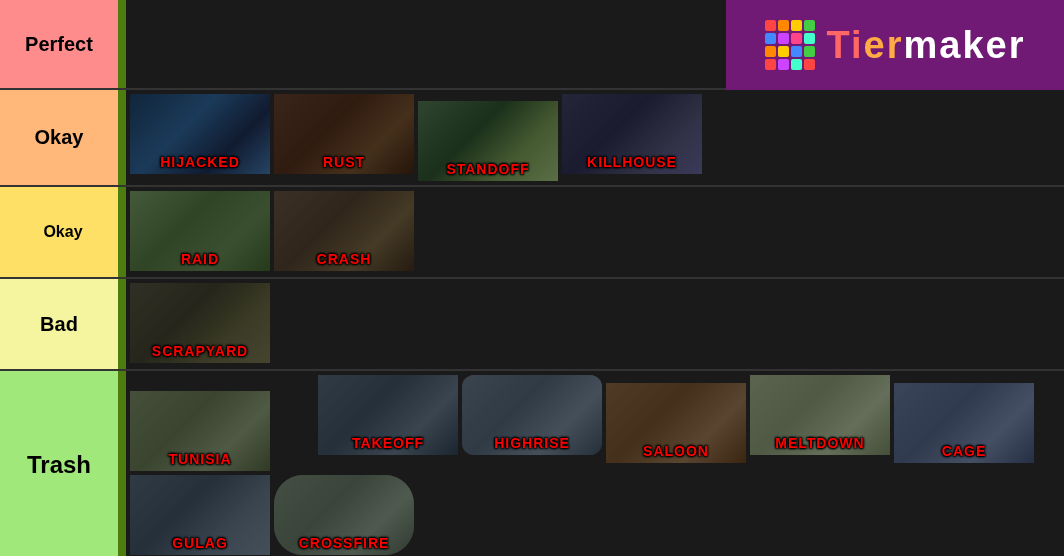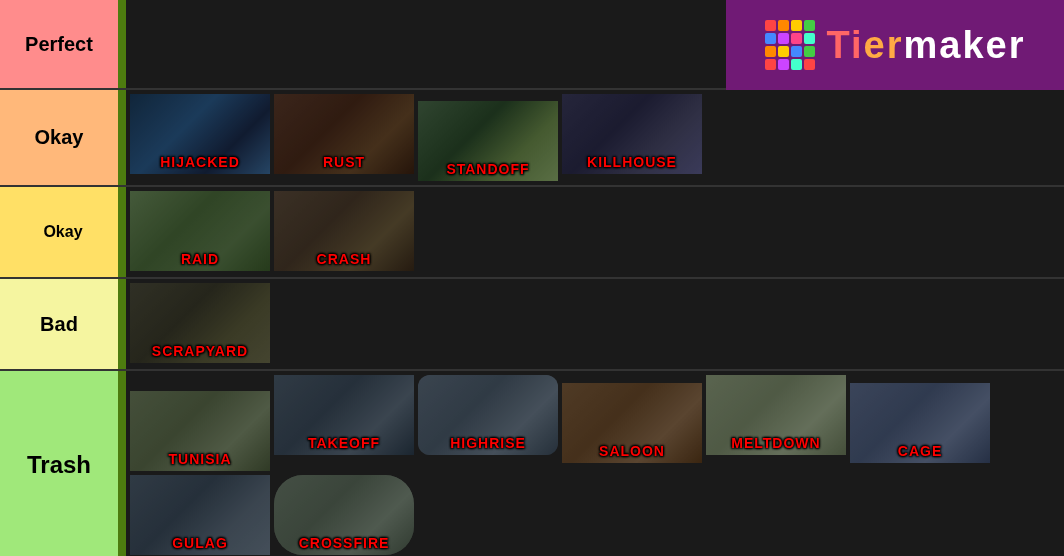--- a/index.html
+++ b/index.html
@@ -72,21 +72,21 @@
     .map-firing { background: linear-gradient(135deg, #3a2a1a 0%, #5a3a20 40%, #4a3020 70%, #2a1a0a 100%); }
     .map-summit { background: linear-gradient(135deg, #4a6a8a 0%, #2a4a6a 40%, #5a7a9a 60%, #8aaa9a 100%); }
     .map-hijacked { background: linear-gradient(135deg, #1a3a5a 0%, #2a5a8a 40%, #1a2a4a 70%, #3a6a9a 100%); }
     .map-rust { background: linear-gradient(135deg, #5a3a2a 0%, #4a2a1a 40%, #6a4a2a 70%, #3a2010 100%); }
     .map-standoff { background: linear-gradient(135deg, #4a6a4a 0%, #2a4a2a 40%, #6a8a4a 70%, #8aaa6a 100%); margin-top: 7px; }
     .map-killhouse { background: linear-gradient(135deg, #3a3a5a 0%, #2a2a4a 40%, #4a4a6a 70%, #5a5a8a 100%); }
     .map-raid { background: linear-gradient(135deg, #6a8a5a 0%, #4a6a3a 40%, #5a7a4a 70%, #3a5a2a 100%); }
     .map-crash { background: linear-gradient(135deg, #5a4a3a 0%, #4a3a2a 40%, #6a5a3a 70%, #3a2a1a 100%); }
     .map-scrapyard { background: linear-gradient(135deg, #4a4a3a 0%, #3a3a2a 40%, #5a5a3a 70%, #6a6a4a 100%); padding-left: 20px; }
     .map-tunisia { background: linear-gradient(135deg, #6a7a5a 0%, #5a6a4a 40%, #7a8a6a 70%, #4a5a3a 100%); margin-top: 16px; }
-    .map-takeoff { background: linear-gradient(135deg, #4a5a6a 0%, #3a4a5a 40%, #5a6a7a 70%, #2a3a4a 100%); }
+    .map-takeoff { background: linear-gradient(135deg, #4a5a6a 0%, #3a4a5a 40%, #5a6a7a 70%, #2a3a4a 100%); margin-left: 44px; }
     .map-highrise { background: linear-gradient(135deg, #5a6a7a 0%, #4a5a6a 40%, #6a7a8a 70%, #3a4a5a 100%); border-radius: 12px; }
     .map-saloon { background: linear-gradient(135deg, #7a5a3a 0%, #6a4a2a 40%, #8a6a4a 70%, #5a3a1a 100%); margin-top: 8px; }
     .map-meltdown { background: linear-gradient(135deg, #8a9a7a 0%, #7a8a6a 40%, #9aaa8a 70%, #6a7a5a 100%); }
     .map-cage { background: linear-gradient(135deg, #5a6a8a 0%, #4a5a7a 40%, #6a7a9a 70%, #3a4a6a 100%); margin-top: 8px; }
     .map-gulag { background: linear-gradient(135deg, #4a5a6a 0%, #3a4a5a 40%, #5a6a7a 70%, #6a7a8a 100%); }
     .map-crossfire { background: linear-gradient(135deg, #6a7a6a 0%, #5a6a5a 40%, #7a8a7a 70%, #4a5a4a 100%); border-radius: 29px; }
 
     
     .map-item::before {
       content: '';

